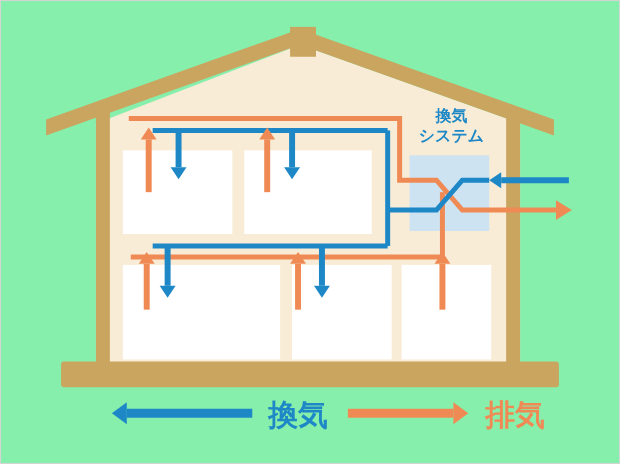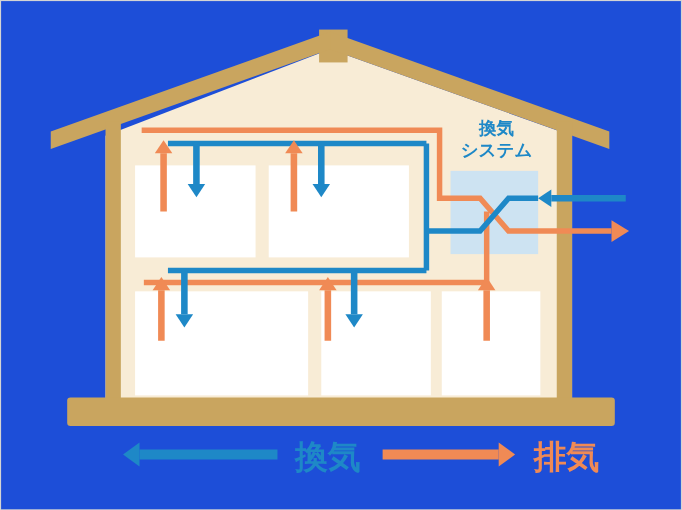--- a/index.html
+++ b/index.html
@@ -1,20 +1,20 @@
 <!DOCTYPE html>
 <html style="--blue: #1e88c7; --orange: #f08a55; --tan: #c9a55f; --cream: #f8ecd6; --unit_bg: #cde3f2; --white: #ffffff;"><head>
 <meta charset="utf-8">
 <style>
   html, body { margin: 0; padding: 0; background: #ffffff; }
   .canvas {
     box-sizing: border-box;
     width: 620px; height: 464px;
     border: 1px solid #d4d4d4;
-    background: #1d4ed8;
+    background: #86efac;
     position: relative;
     overflow: hidden;
   }
   svg { display: block; width: 100%; height: 100%; }
 
   .fill-cream { fill: var(--cream); }
   .fill-white { fill: var(--white); }
   .fill-tan   { fill: var(--tan); }
   .fill-unit  { fill: var(--unit_bg); }
 

